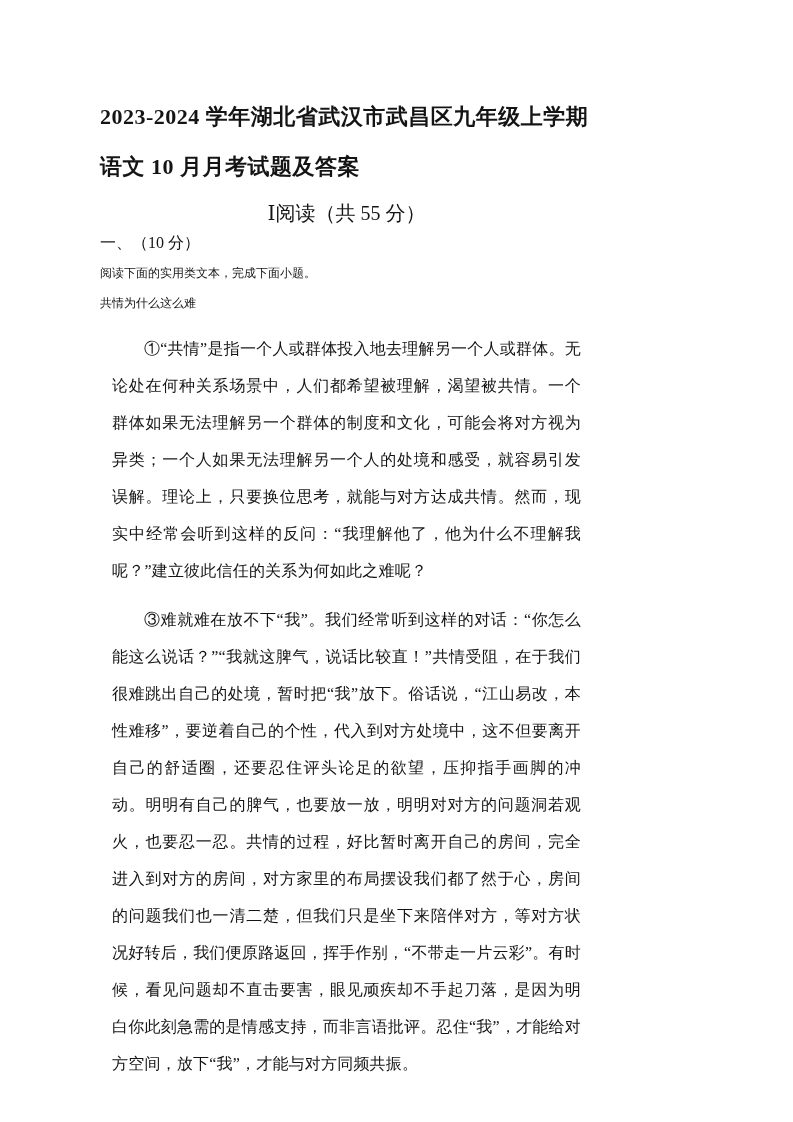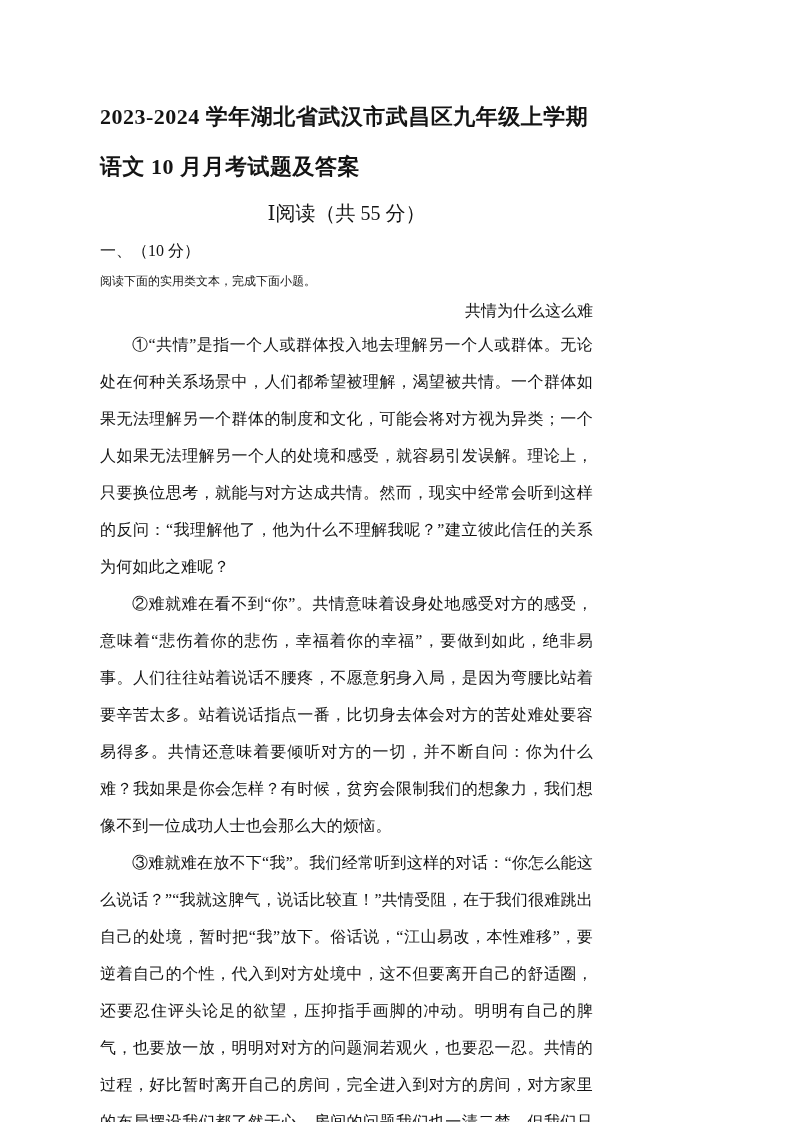--- a/index.html
+++ b/index.html
@@ -29,53 +29,52 @@
   }
   .section-header {
     text-align: center;
     font-size: 20px;
     line-height: 30px;
     margin-top: 6px;
   }
   .question-number {
     font-size: 16px;
     line-height: 30px;
-    margin-top: 8px;
+    margin-top: 0;
   }
   .instruction {
     font-size: 12px;
     line-height: 30px;
   }
   .article-title {
-    text-align: right;
-    font-size: 16px;
+    text-align: left;
+    font-size: 12px;
     line-height: 30px;
   }
   .article-body p {
     font-size: 16px;
     line-height: 37px;
     text-align: justify;
     text-indent: 2em;
-    margin: 0;
+    margin: 12px;
     letter-spacing: 0.2px;
   }
 </style>
 </head>
 <body>
 
 <div class="page">
   <h1 class="doc-title">2023-2024 学年湖北省武汉市武昌区九年级上学期语文 10 月月考试题及答案</h1>
 
   <div class="section-header">Ⅰ阅读（共 55 分）</div>
 
   <div class="question-number">一、（10 分）</div>
 
   <div class="instruction">阅读下面的实用类文本，完成下面小题。</div>
 
   <div class="article-title">共情为什么这么难</div>
 
   <div class="article-body">
     <p>①“共情”是指一个人或群体投入地去理解另一个人或群体。无论处在何种关系场景中，人们都希望被理解，渴望被共情。一个群体如果无法理解另一个群体的制度和文化，可能会将对方视为异类；一个人如果无法理解另一个人的处境和感受，就容易引发误解。理论上，只要换位思考，就能与对方达成共情。然而，现实中经常会听到这样的反问：“我理解他了，他为什么不理解我呢？”建立彼此信任的关系为何如此之难呢？</p>
-    <p>②难就难在看不到“你”。共情意味着设身处地感受对方的感受，意味着“悲伤着你的悲伤，幸福着你的幸福”，要做到如此，绝非易事。人们往往站着说话不腰疼，不愿意躬身入局，是因为弯腰比站着要辛苦太多。站着说话指点一番，比切身去体会对方的苦处难处要容易得多。共情还意味着要倾听对方的一切，并不断自问：你为什么难？我如果是你会怎样？有时候，贫穷会限制我们的想象力，我们想像不到一位成功人士也会那么大的烦恼。</p>
     <p>③难就难在放不下“我”。我们经常听到这样的对话：“你怎么能这么说话？”“我就这脾气，说话比较直！”共情受阻，在于我们很难跳出自己的处境，暂时把“我”放下。俗话说，“江山易改，本性难移”，要逆着自己的个性，代入到对方处境中，这不但要离开自己的舒适圈，还要忍住评头论足的欲望，压抑指手画脚的冲动。明明有自己的脾气，也要放一放，明明对对方的问题洞若观火，也要忍一忍。共情的过程，好比暂时离开自己的房间，完全进入到对方的房间，对方家里的布局摆设我们都了然于心，房间的问题我们也一清二楚，但我们只是坐下来陪伴对方，等对方状况好转后，我们便原路返回，挥手作别，“不带走一片云彩”。有时候，看见问题却不直击要害，眼见顽疾却不手起刀落，是因为明白你此刻急需的是情感支持，而非言语批评。忍住“我”，才能给对方空间，放下“我”，才能与对方同频共振。</p>
 
   </div>
 </div>
 
 </body></html>

